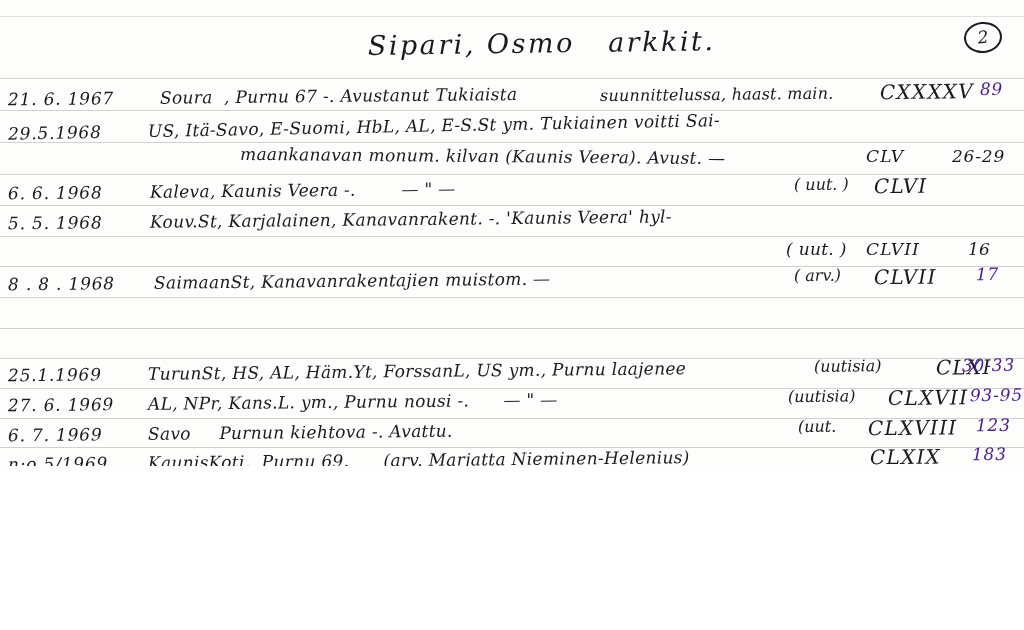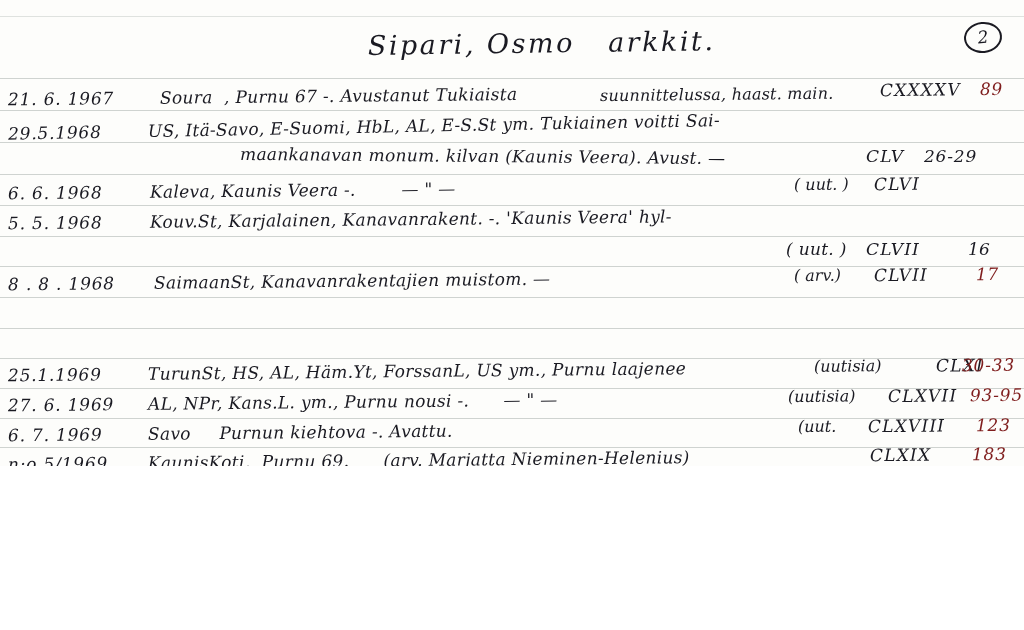--- a/index.html
+++ b/index.html
@@ -104,32 +104,32 @@
     font-style: italic;
     font-size: 16px;
     color: #1a1a22;
     white-space: pre;
   }
   .entry .sig {
     position: absolute;
     top: 0;
     font-family: "DejaVu Serif", serif;
     font-style: italic;
-    font-size: 17px;
+    font-size: 20px;
     color: #1a1a22;
     white-space: pre;
     letter-spacing: 1.2px;
   }
   .entry .pg {
     position: absolute;
     top: 0;
     font-family: "DejaVu Serif", serif;
     font-style: italic;
     font-size: 17px;
-    color: #7f1d1d;
+    color: #4c1d95;
     white-space: pre;
     letter-spacing: 0.8px;
   }
   .cont {
     position: absolute;
     font-family: "DejaVu Serif", serif;
     font-style: italic;
     font-size: 17px;
     color: #1a1a22;
     white-space: pre;
@@ -181,21 +181,21 @@
     <div class="sig" style="left:872px">CXXXXV</div>
     <div class="pg" style="left:972px">89</div>
   </div>
 
   <div class="entry tilt2" style="top:114px">
     <div class="date">29.5.1968</div>
     <div class="body" style="left:140px">US, Itä-Savo, E-Suomi, HbL, AL, E-S.St ym. Tukiainen voitti Sai-</div>
   </div>
   <div class="cont tilt3" style="left:240px; top:146px">maankanavan monum. kilvan (Kaunis Veera). Avust. —</div>
   <div class="cont" style="left:866px; top:146px; letter-spacing:1.2px">CLV</div>
-  <div class="cont" style="left:924px; top:146px; letter-spacing:0.8px">26-29</div>
+  <div class="cont" style="left:952px; top:146px; letter-spacing:0.8px">26-29</div>
 
   <div class="entry tilt1" style="top:178px">
     <div class="date">6. 6. 1968</div>
     <div class="body" style="left:142px">Kaleva, Kaunis Veera -.        — " —</div>
     <div class="note" style="left:786px">( uut. )</div>
     <div class="sig" style="left:866px">CLVI</div>
     <div class="pg" style="left:1024px">18</div>
   </div>
 
   <div class="entry tilt1" style="top:208px">

